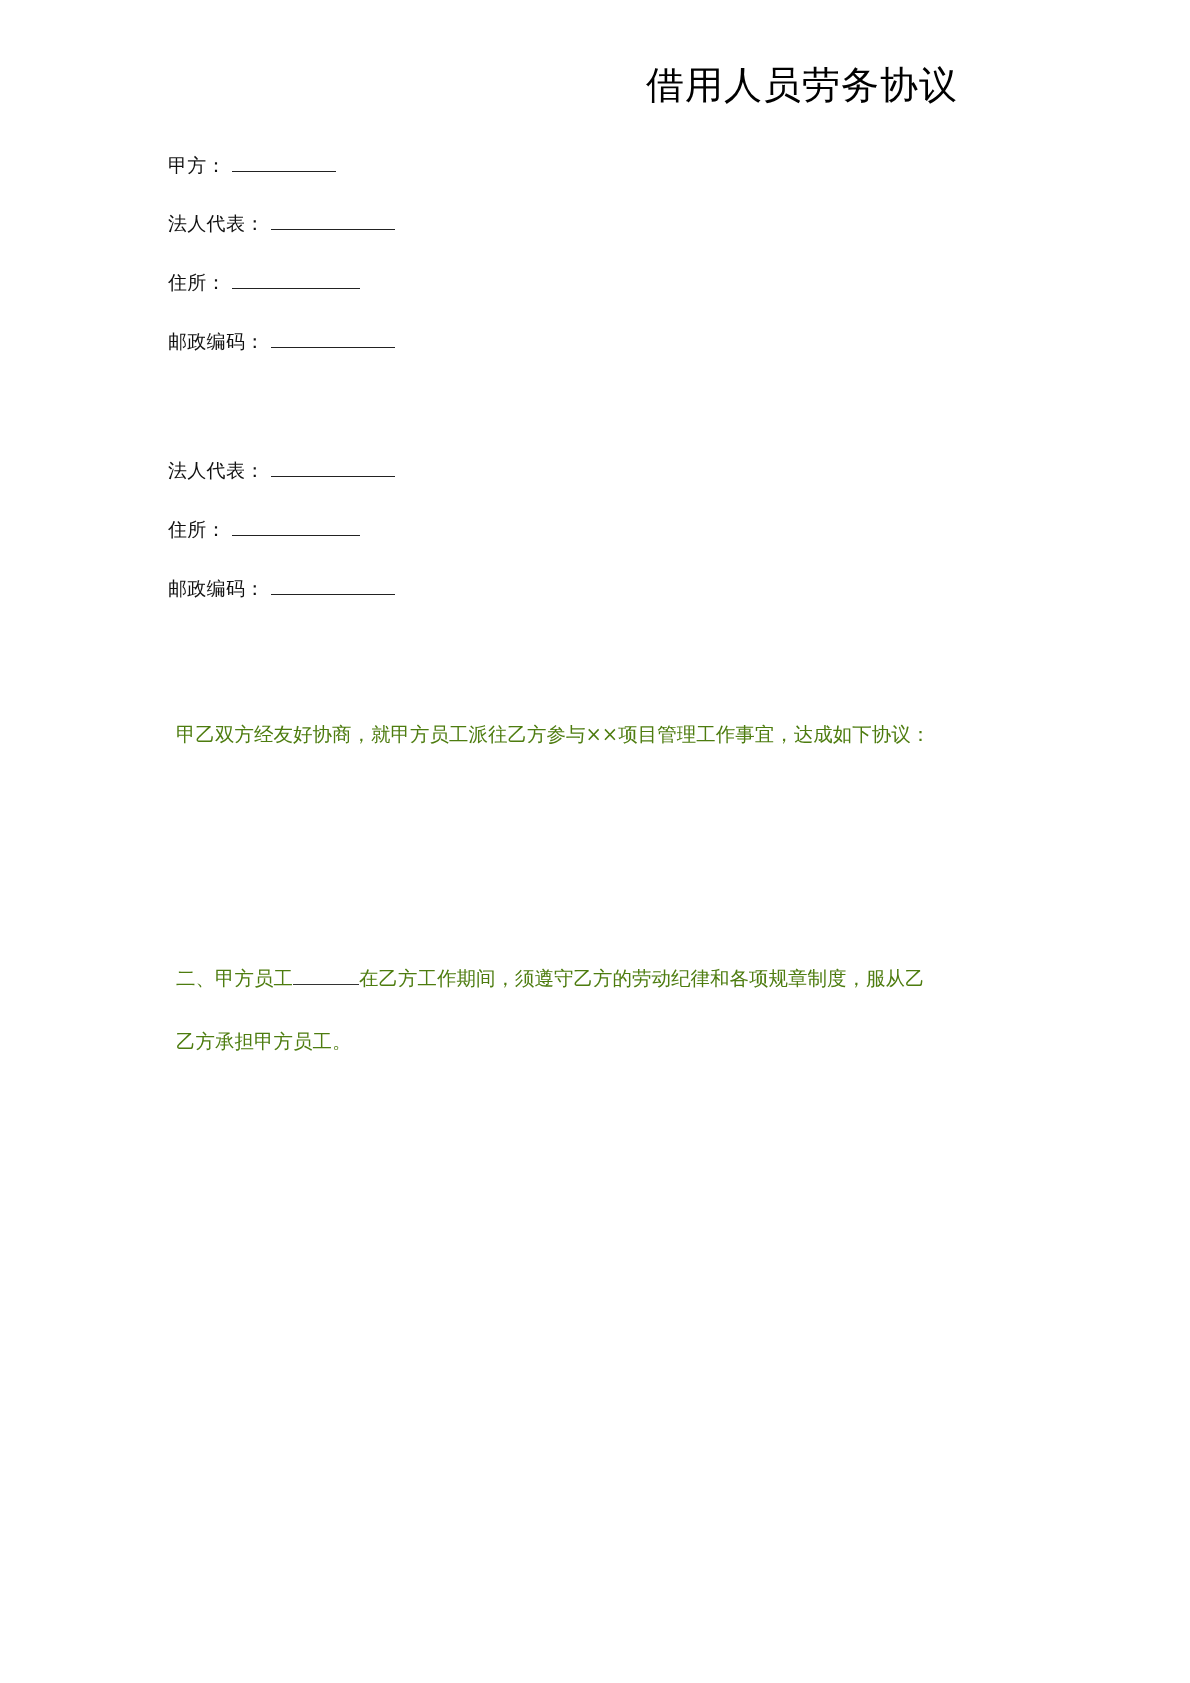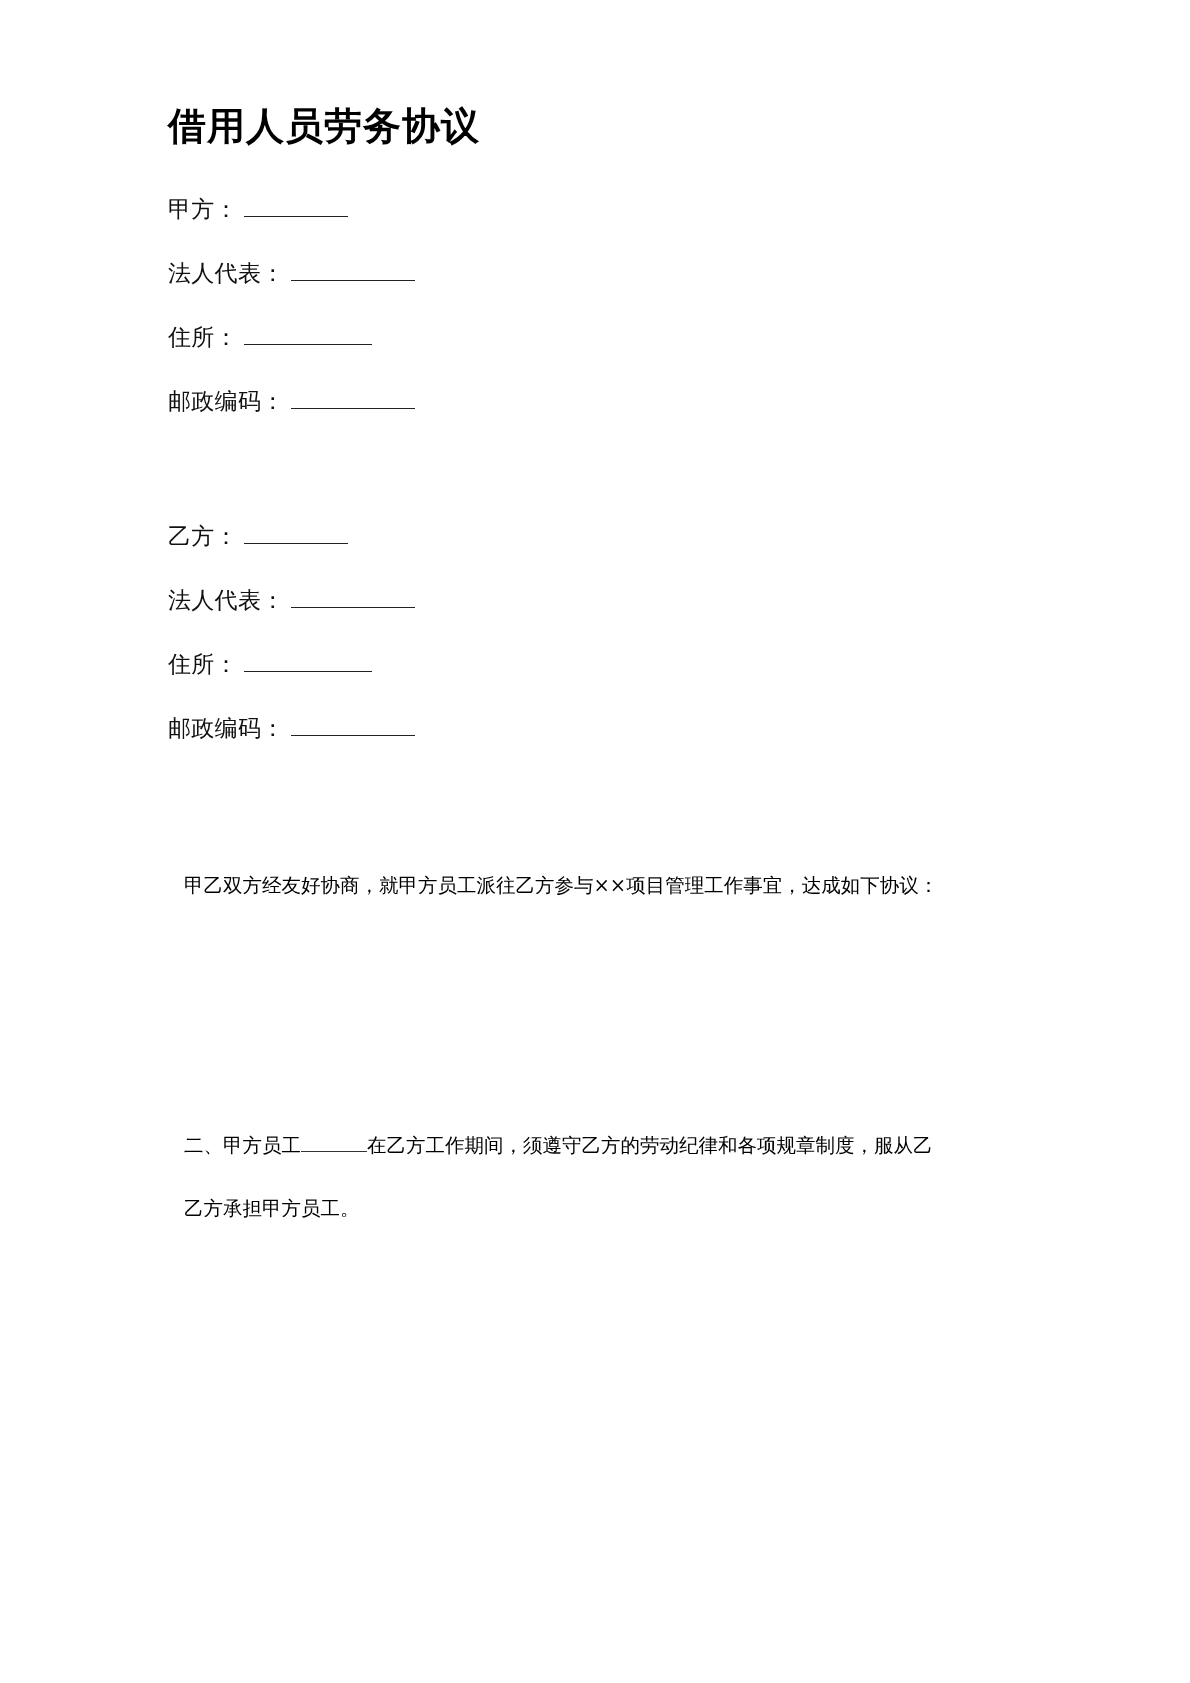--- a/index.html
+++ b/index.html
@@ -23,36 +23,36 @@
   .content {
     position: absolute;
     left: 168px;
     top: 0;
     width: 790px;
   }
 
   
   .doc-title {
     font-family: "DejaVu Sans", "Liberation Sans", sans-serif;
-    font-weight: bold;
+    font-weight: normal;
     font-size: 38px;
     line-height: 1.2;
-    text-align: left;
+    text-align: right;
     letter-spacing: 1px;
     margin: 0;
-    padding-top: 104px;
+    padding-top: 63px;
     color: #000;
   }
 
   
   .party-block {
     margin-top: 44px;
   }
   .party-line {
-    font-size: 23px;
+    font-size: 19px;
     line-height: 1.35;
     margin-bottom: 33px;
     white-space: nowrap;
     color: #111;
   }
   .party-line:last-child {
     margin-bottom: 0;
   }
   .field-label {
     letter-spacing: 0.3px;
@@ -68,22 +68,22 @@
   .blank.w-md  { width: 124px; }
   .blank.w-lg  { width: 128px; }
 
   .gap-parties { height: 60px; }
 
   
   .para {
     font-size: 19.5px;
     line-height: 1.62;
     text-align: justify;
-    margin: 16px;
-    color: #000000;
+    margin: 8px;
+    color: #4d7c0f;
   }
   .spacer-intro  { height: 110px; }
   .spacer-after-intro { height: 96px; }
   .spacer-clause { height: 100px; }
   .spacer-clause-lg { height: 108px; }
 
   .ul {
     display: inline-block;
     border-bottom: 1.3px solid #333;
     height: 0.95em;
@@ -121,23 +121,20 @@
       </div>
       <div class="party-line">
         <span class="field-label">邮政编码：</span><span class="blank w-md"></span>
       </div>
     </div>
 
     <div class="gap-parties"></div>
 
     <div class="party-block">
       <div class="party-line">
-        <span class="field-label">乙方：</span><span class="blank w-sm"></span>
-      </div>
-      <div class="party-line">
         <span class="field-label">法人代表：</span><span class="blank w-md"></span>
       </div>
       <div class="party-line">
         <span class="field-label">住所：</span><span class="blank w-lg"></span>
       </div>
       <div class="party-line">
         <span class="field-label">邮政编码：</span><span class="blank w-md"></span>
       </div>
     </div>
 

